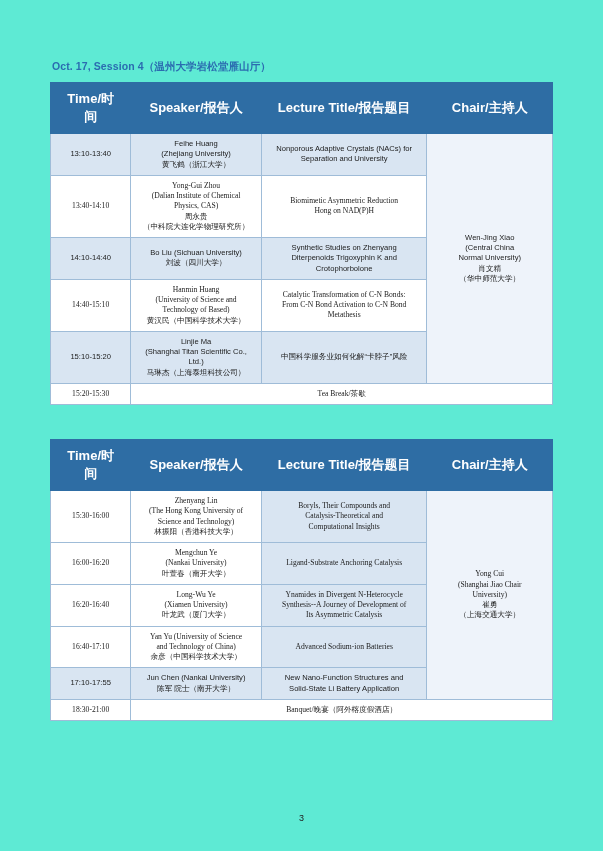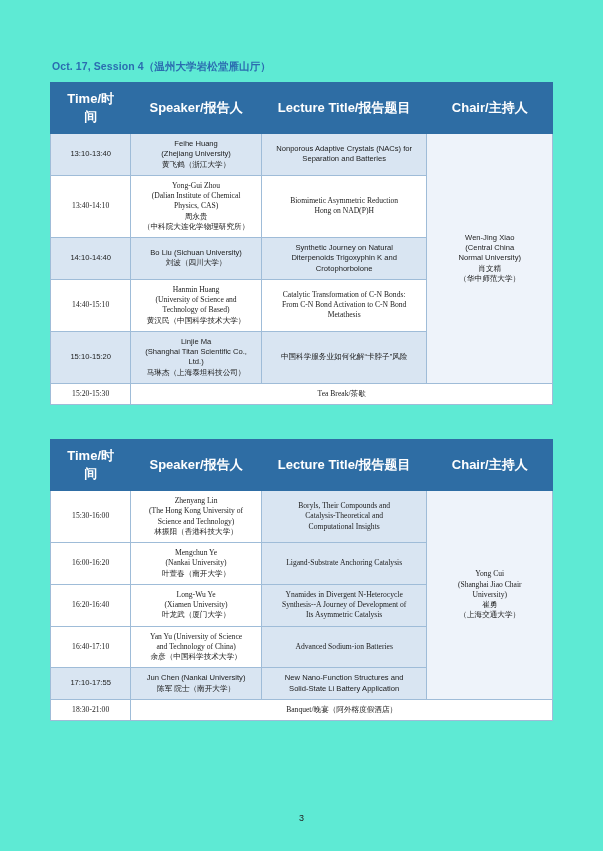--- a/index.html
+++ b/index.html
@@ -100,21 +100,21 @@
     <tbody>
       <tr class="band-light">
         <td>13:10-13:40</td>
         <td class="cell-lines">
           <span>Feihe Huang</span>
           <span>(Zhejiang University)</span>
           <span>黄飞鹤（浙江大学）</span>
         </td>
         <td class="cell-lines">
           <span>Nonporous Adaptive Crystals (NACs) for</span>
-          <span>Separation and Batteries</span>
+          <span>Separation and University</span>
         </td>
         <td class="cell-lines shade-pale" rowspan="5">
           <span>Wen-Jing Xiao</span>
           <span>(Central China</span>
           <span>Normal University)</span>
           <span>肖文精</span>
           <span>（华中师范大学）</span>
         </td>
       </tr>
       <tr class="band-white">
@@ -131,21 +131,21 @@
           <span>Hong on NAD(P)H</span>
         </td>
       </tr>
       <tr class="band-light">
         <td>14:10-14:40</td>
         <td class="cell-lines">
           <span>Bo Liu (Sichuan University)</span>
           <span>刘波（四川大学）</span>
         </td>
         <td class="cell-lines">
-          <span>Synthetic Journey on Natural</span>
+          <span>Synthetic Studies on Zhenyang</span>
           <span>Diterpenoids Trigoxyphin K and</span>
           <span>Crotophorbolone</span>
         </td>
       </tr>
       <tr class="band-white">
         <td>14:40-15:10</td>
         <td class="cell-lines">
           <span>Hanmin Huang</span>
           <span>(University of Science and</span>
           <span>Technology of Based)</span>

